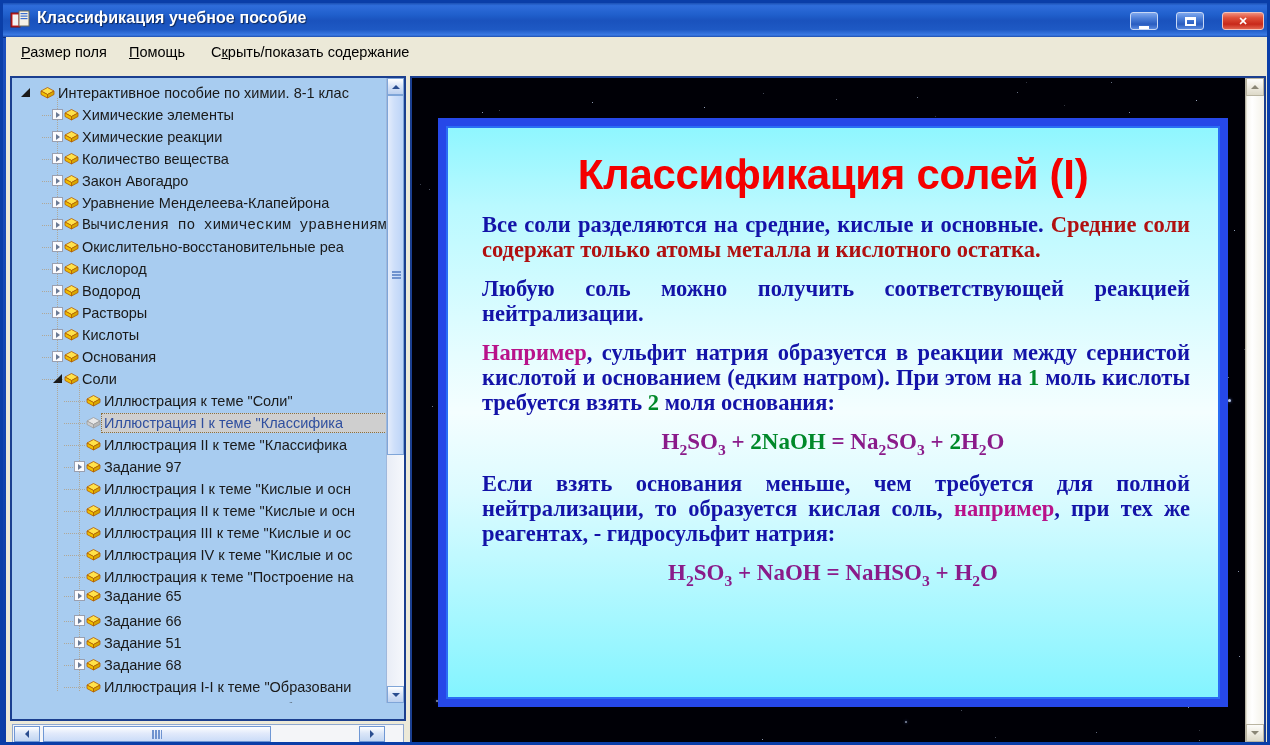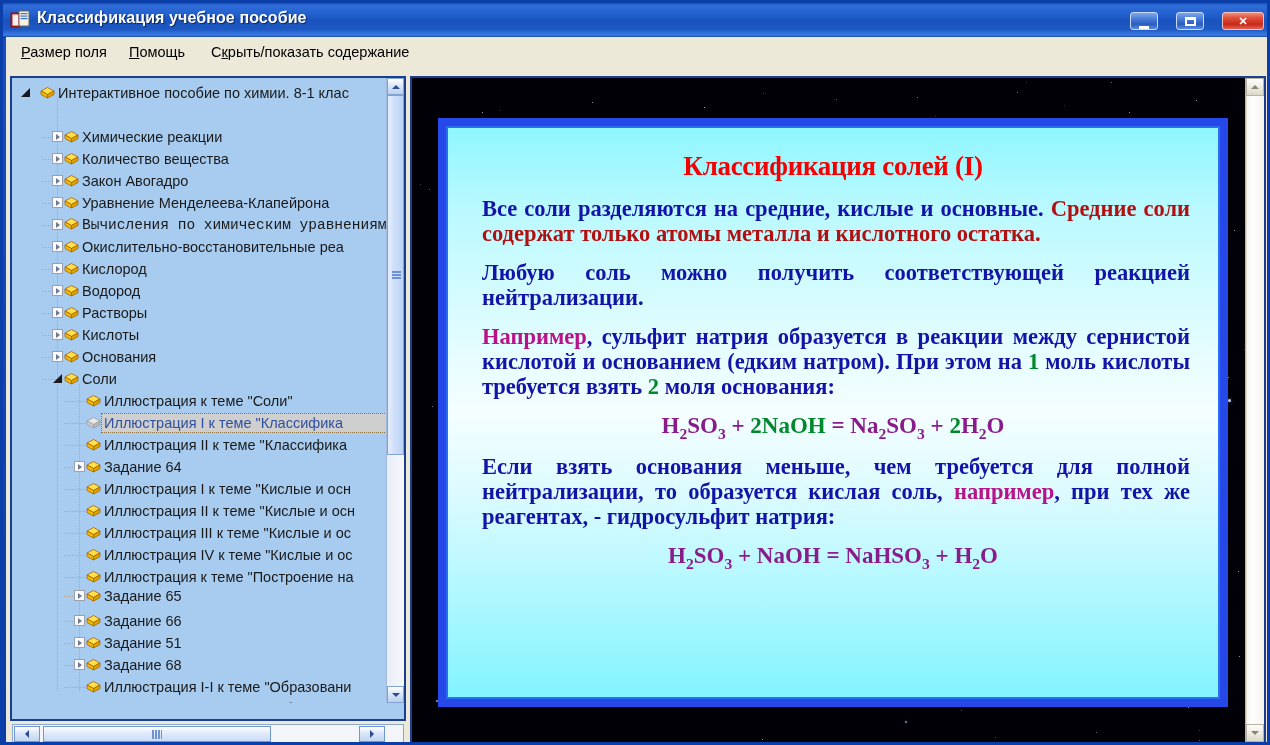--- a/index.html
+++ b/index.html
@@ -230,22 +230,22 @@
       #dcfbff 64%, #a5f7ff 86%, #82f4ff 100%);
     box-shadow:inset 0 0 0 2px #2a6ef5;
     overflow:hidden;
   }
   #slide-inner{
     position:absolute;left:0;top:0;right:0;bottom:0;
     padding:26px 22px 0 22px;box-sizing:border-box;
   }
   #slide-title{
     text-align:center;
-    font-family:Liberation Serif, serif;
-    font-size:27px;font-weight:bold;color:#f40000;
+    font-family:Liberation Sans, sans-serif;
+    font-size:42px;font-weight:bold;color:#f40000;
     letter-spacing:-0.3px;
     margin:0 0 14px 0;
     line-height:1.1;
   }
   .para{
     font-family:"Liberation Serif",serif;
     font-size:22.5px;font-weight:bold;
     line-height:25px;
     margin:0 0 14px 0;
     text-align:justify;
@@ -311,20 +311,30 @@
           <div class="dots-v" style="left: 67px; top: 306px; height: 308px;"></div>
           <div class="tree-row" style="top: 4px;">
             <div class="expander open" style="left: 8px;"></div>
             <span class="bookicon" style="left: 28px;"><svg width="15" height="13" viewBox="0 0 15 13">
                 <polygon points="1,4 7.5,0.5 14,4 7.5,7.5" fill="#ffe24a" stroke="#b05a00" stroke-width="0.8"></polygon>
                 <polygon points="1,4 7.5,7.5 7.5,11 1,7.5" fill="#f0c000" stroke="#b05a00" stroke-width="0.8"></polygon>
                 <polygon points="14,4 7.5,7.5 7.5,11 14,7.5" fill="#d8a800" stroke="#b05a00" stroke-width="0.8"></polygon>
               </svg></span>
             <span class="lbl" style="left: 46px;">Интерактивное пособие по химии. 8-1 клас</span>
           </div>
+          <div class="tree-row" style="top: 26px;">
+            <div class="dots-h" style="left: 30px; width: 22px;"></div>
+            <div class="expander closed" style="left: 40px;"></div>
+            <span class="bookicon" style="left: 52px;"><svg width="15" height="13" viewBox="0 0 15 13">
+                <polygon points="1,4 7.5,0.5 14,4 7.5,7.5" fill="#ffe24a" stroke="#b05a00" stroke-width="0.8"></polygon>
+                <polygon points="1,4 7.5,7.5 7.5,11 1,7.5" fill="#f0c000" stroke="#b05a00" stroke-width="0.8"></polygon>
+                <polygon points="14,4 7.5,7.5 7.5,11 14,7.5" fill="#d8a800" stroke="#b05a00" stroke-width="0.8"></polygon>
+              </svg></span>
+            <span class="lbl" style="left: 70px;">Химические элементы</span>
+          </div>
           <div class="tree-row" style="top: 48px;">
             <div class="dots-h" style="left: 30px; width: 22px;"></div>
             <div class="expander closed" style="left: 40px;"></div>
             <span class="bookicon" style="left: 52px;"><svg width="15" height="13" viewBox="0 0 15 13">
                 <polygon points="1,4 7.5,0.5 14,4 7.5,7.5" fill="#ffe24a" stroke="#b05a00" stroke-width="0.8"></polygon>
                 <polygon points="1,4 7.5,7.5 7.5,11 1,7.5" fill="#f0c000" stroke="#b05a00" stroke-width="0.8"></polygon>
                 <polygon points="14,4 7.5,7.5 7.5,11 14,7.5" fill="#d8a800" stroke="#b05a00" stroke-width="0.8"></polygon>
               </svg></span>
             <span class="lbl" style="left: 70px;">Химические реакции</span>
           </div>
@@ -467,21 +477,21 @@
             <span class="lbl" style="left: 92px;">Иллюстрация II к теме "Классифика</span>
           </div>
           <div class="tree-row" style="top: 378px;">
             <div class="dots-h" style="left: 52px; width: 22px;"></div>
             <div class="expander closed" style="left: 62px;"></div>
             <span class="bookicon" style="left: 74px;"><svg width="15" height="13" viewBox="0 0 15 13">
                 <polygon points="1,4 7.5,0.5 14,4 7.5,7.5" fill="#ffe24a" stroke="#b05a00" stroke-width="0.8"></polygon>
                 <polygon points="1,4 7.5,7.5 7.5,11 1,7.5" fill="#f0c000" stroke="#b05a00" stroke-width="0.8"></polygon>
                 <polygon points="14,4 7.5,7.5 7.5,11 14,7.5" fill="#d8a800" stroke="#b05a00" stroke-width="0.8"></polygon>
               </svg></span>
-            <span class="lbl" style="left: 92px;">Задание 64</span>
+            <span class="lbl" style="left: 92px;">Задание 97</span>
           </div>
           <div class="tree-row" style="top: 400px;">
             <div class="dots-h" style="left: 52px; width: 22px;"></div>
             <span class="bookicon" style="left: 74px;"><svg width="15" height="13" viewBox="0 0 15 13">
                 <polygon points="1,4 7.5,0.5 14,4 7.5,7.5" fill="#ffe24a" stroke="#b05a00" stroke-width="0.8"></polygon>
                 <polygon points="1,4 7.5,7.5 7.5,11 1,7.5" fill="#f0c000" stroke="#b05a00" stroke-width="0.8"></polygon>
                 <polygon points="14,4 7.5,7.5 7.5,11 14,7.5" fill="#d8a800" stroke="#b05a00" stroke-width="0.8"></polygon>
               </svg></span>
             <span class="lbl" style="left: 92px;">Иллюстрация I к теме "Кислые и осн</span>
           </div>

